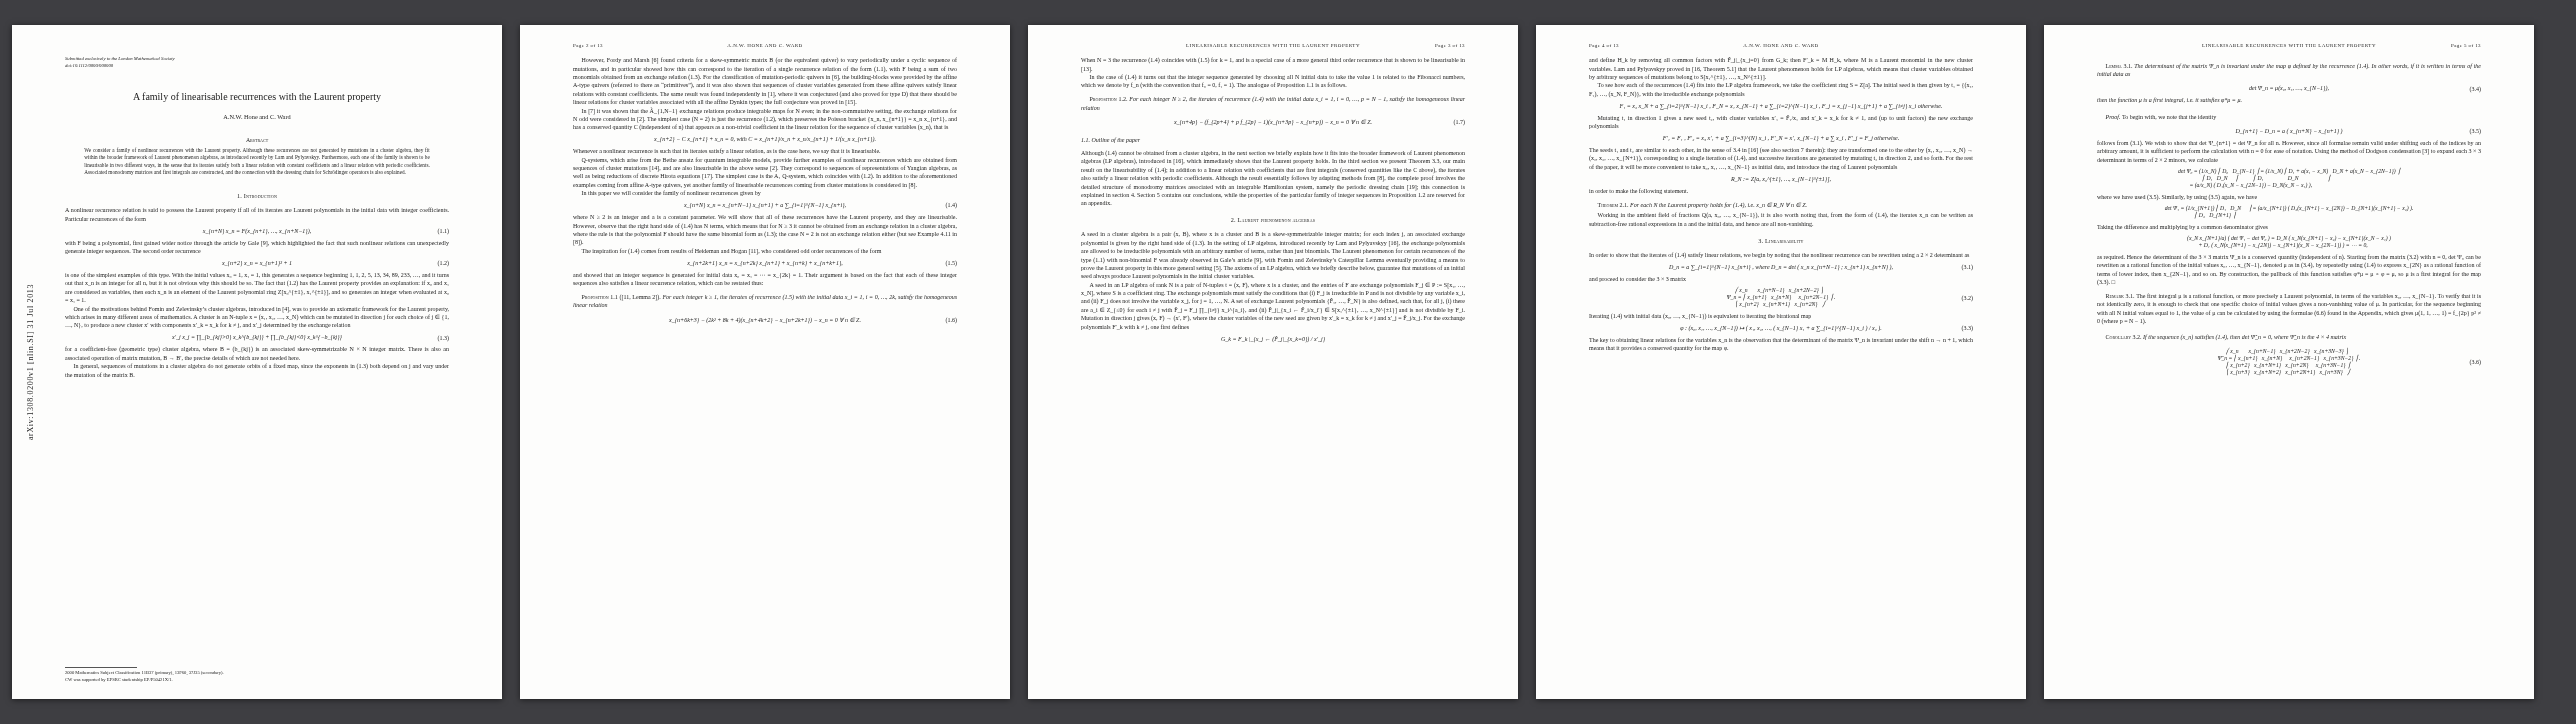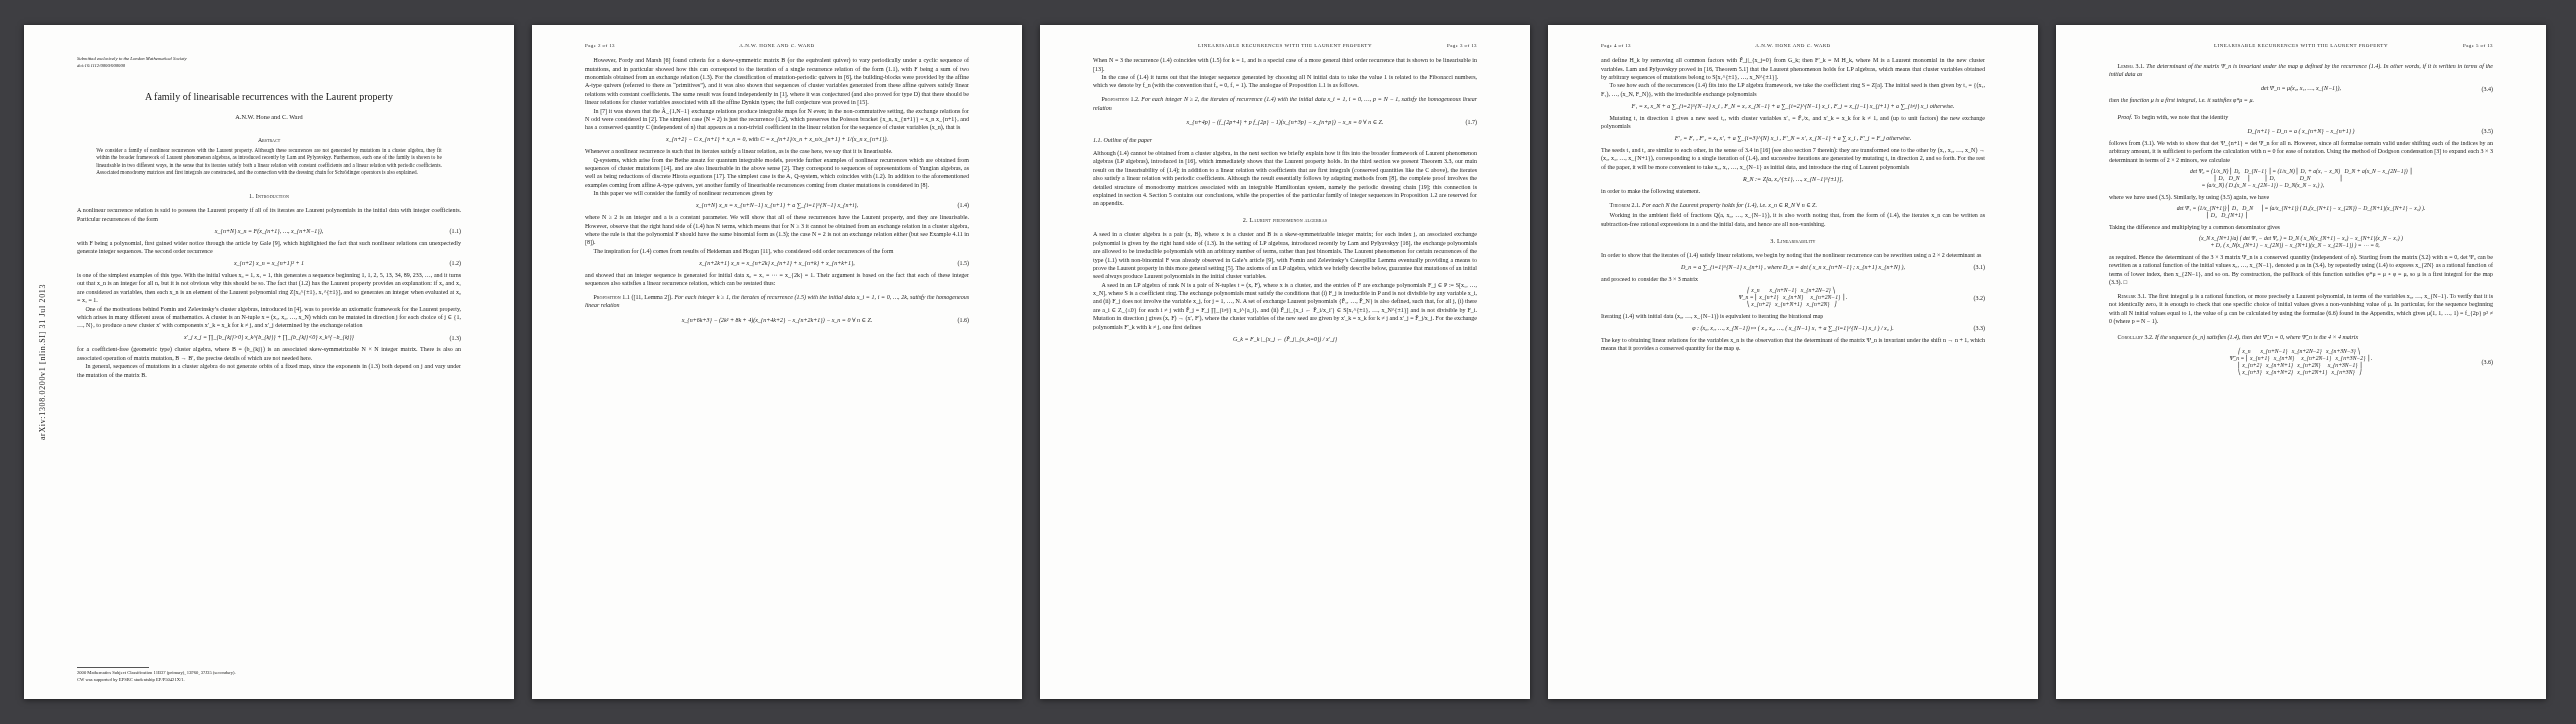--- a/index.html
+++ b/index.html
@@ -8,22 +8,23 @@
     padding: 0;
     width: 2576px;
     height: 725px;
     background: #3e3e42;
     overflow: hidden;
     font-family: "Liberation Serif", "DejaVu Serif", serif;
   }
   .pages-row {
     display: flex;
     gap: 18px;
-    padding: 25px 24px;
+    padding: 25px 12px;
     align-items: flex-start;
+    font-family: Liberation Serif, serif;
   }
   .page {
     flex: 0 0 490px;
     width: 490px;
     height: 674px;
     background: #fdfdfc;
     color: #1b1b1b;
     position: relative;
     box-shadow: 0 0.6px 6px rgba(0,0,0,0.55);
     display: flex;

